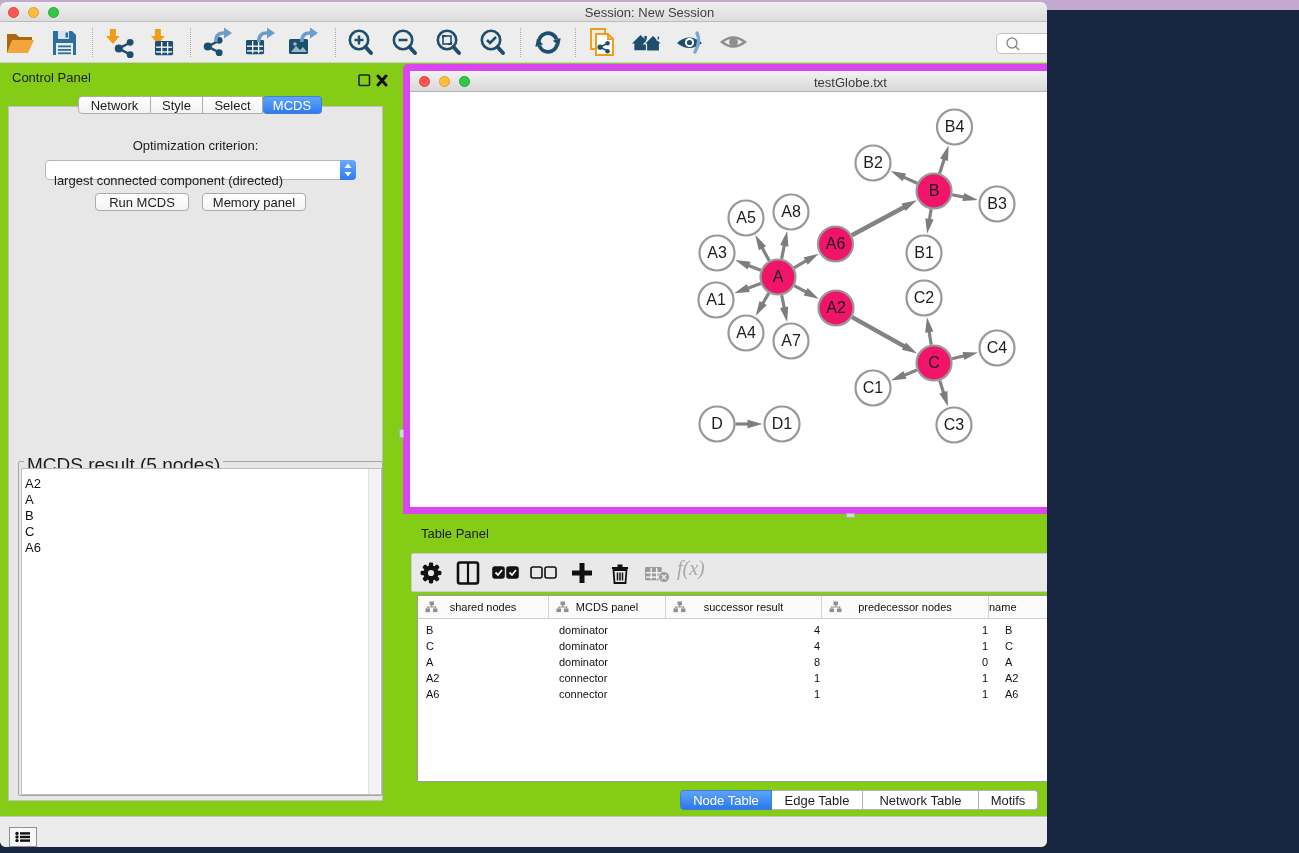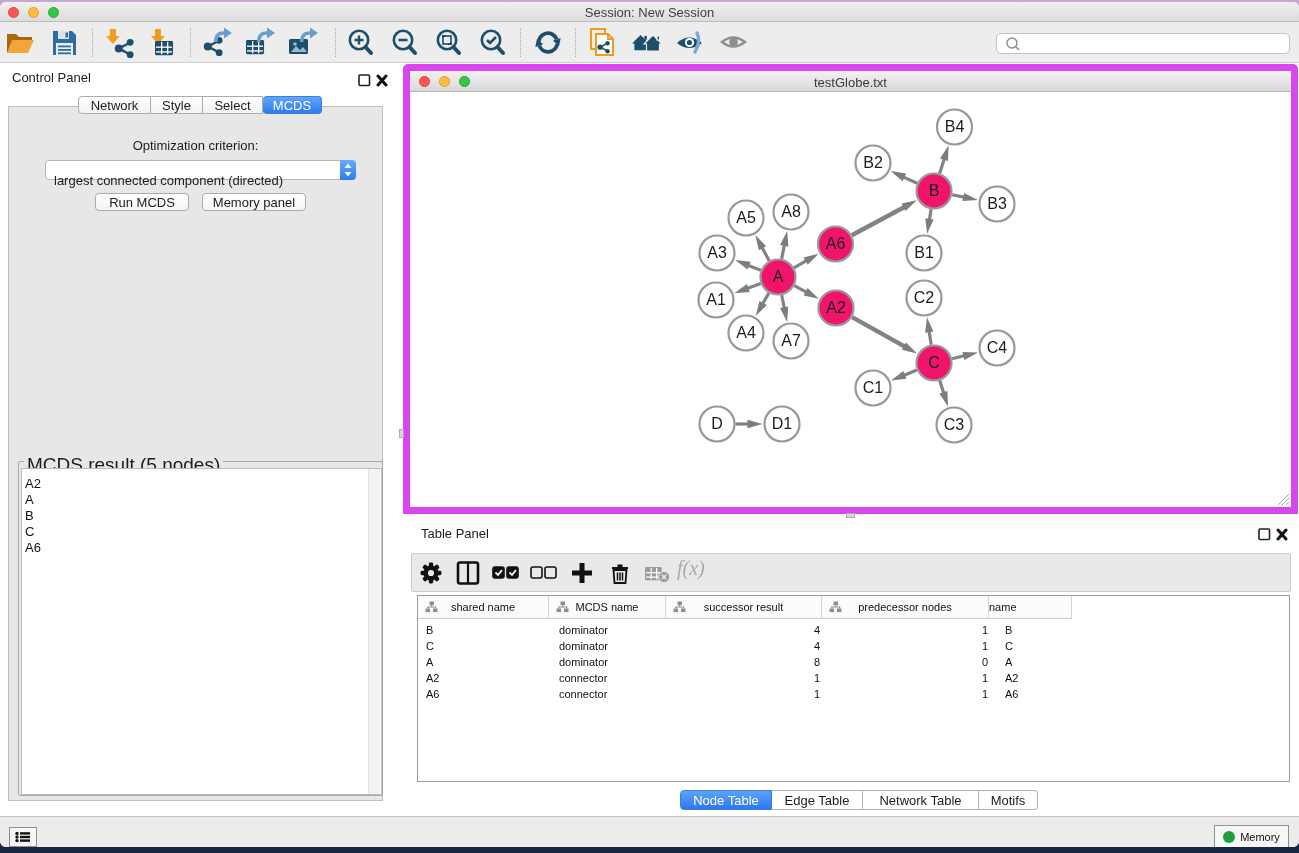--- a/index.html
+++ b/index.html
@@ -1,17 +1,17 @@
 <!DOCTYPE html>
 <html><head><meta charset="utf-8"><style>
 *{margin:0;padding:0;box-sizing:border-box;}
 html,body{width:1299px;height:853px;overflow:hidden;font-family:"Liberation Sans",sans-serif;}
 body{background:#182540;position:relative;}
 #deskTop{position:absolute;left:0;top:0;width:1299px;height:10px;background:#c3a9cf;}
-#win{position:absolute;left:0;top:2px;width:1299px;height:845px;background:#ffffff;border-radius:6px 6px 6px 6px;overflow:hidden;}
+#win{position:absolute;left:0;top:2px;width:1047px;height:845px;background:#84cc16;border-radius:6px 6px 6px 6px;overflow:hidden;}
 #titlebar{position:absolute;left:0;top:0;width:1299px;height:20px;background:linear-gradient(#f0f0f0,#dcdcdc);border-bottom:1px solid #bdbdbd;}
 .tl{position:absolute;top:4.5px;width:11px;height:11px;border-radius:50%;}
 #title{position:absolute;top:3px;width:100%;text-align:center;font-size:13px;color:#404040;}
 #toolbar{position:absolute;left:0;top:20px;width:1299px;height:41px;background:#ededed;border-bottom:1px solid #cfcfcf;}
 .tbi{position:absolute;top:0;height:41px;display:flex;align-items:center;justify-content:center;}
 .tsep{position:absolute;top:6px;height:29px;width:0;border-left:1px dotted #aaaaaa;}
 #searchbox{position:absolute;left:996px;top:11px;width:294px;height:21px;background:#ffffff;border:1px solid #c2c2c2;border-radius:5px;}
 #statusbar{position:absolute;left:0;top:814px;width:1299px;height:32px;background:#ececec;border-top:1px solid #c2c2c2;}
 
 #cp-title{position:absolute;left:12px;top:68px;font-size:13px;color:#1c1c1c;}
@@ -428,33 +428,33 @@
         <div class="hc" style="width:131px;position:relative;">
           <svg width="13" height="12" viewBox="0 0 13 12" style="position:absolute;left:7px;top:5px;">
             <g fill="#8f8f8f">
               <rect x="4.5" y="0.5" width="4.5" height="3.6"></rect>
               <rect x="0.5" y="7.5" width="4.5" height="3.6"></rect>
               <rect x="8" y="7.5" width="4.5" height="3.6"></rect>
               <line x1="6.7" y1="4" x2="6.7" y2="6" stroke="#8f8f8f" stroke-width="1.2"></line>
               <path d="M2.7,7.5 v-1.5 h8 v1.5" fill="none" stroke="#8f8f8f" stroke-width="1.2"></path>
             </g>
           </svg>
-          <span style="width:100%;text-align:center;">shared name</span>
+          <span style="width:100%;text-align:center;">shared nodes</span>
         </div>
 <div class="hc" style="width:117px;position:relative;">
           <svg width="13" height="12" viewBox="0 0 13 12" style="position:absolute;left:7px;top:5px;">
             <g fill="#8f8f8f">
               <rect x="4.5" y="0.5" width="4.5" height="3.6"></rect>
               <rect x="0.5" y="7.5" width="4.5" height="3.6"></rect>
               <rect x="8" y="7.5" width="4.5" height="3.6"></rect>
               <line x1="6.7" y1="4" x2="6.7" y2="6" stroke="#8f8f8f" stroke-width="1.2"></line>
               <path d="M2.7,7.5 v-1.5 h8 v1.5" fill="none" stroke="#8f8f8f" stroke-width="1.2"></path>
             </g>
           </svg>
-          <span style="width:100%;text-align:center;">MCDS name</span>
+          <span style="width:100%;text-align:center;">MCDS panel</span>
         </div>
 <div class="hc" style="width:156px;position:relative;">
           <svg width="13" height="12" viewBox="0 0 13 12" style="position:absolute;left:7px;top:5px;">
             <g fill="#8f8f8f">
               <rect x="4.5" y="0.5" width="4.5" height="3.6"></rect>
               <rect x="0.5" y="7.5" width="4.5" height="3.6"></rect>
               <rect x="8" y="7.5" width="4.5" height="3.6"></rect>
               <line x1="6.7" y1="4" x2="6.7" y2="6" stroke="#8f8f8f" stroke-width="1.2"></line>
               <path d="M2.7,7.5 v-1.5 h8 v1.5" fill="none" stroke="#8f8f8f" stroke-width="1.2"></path>
             </g>

